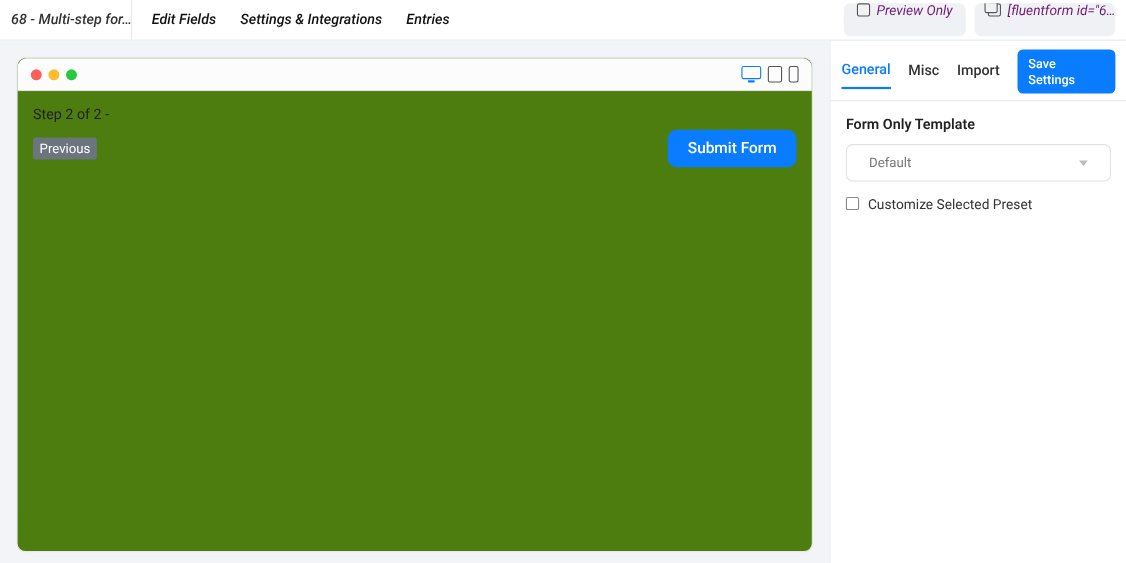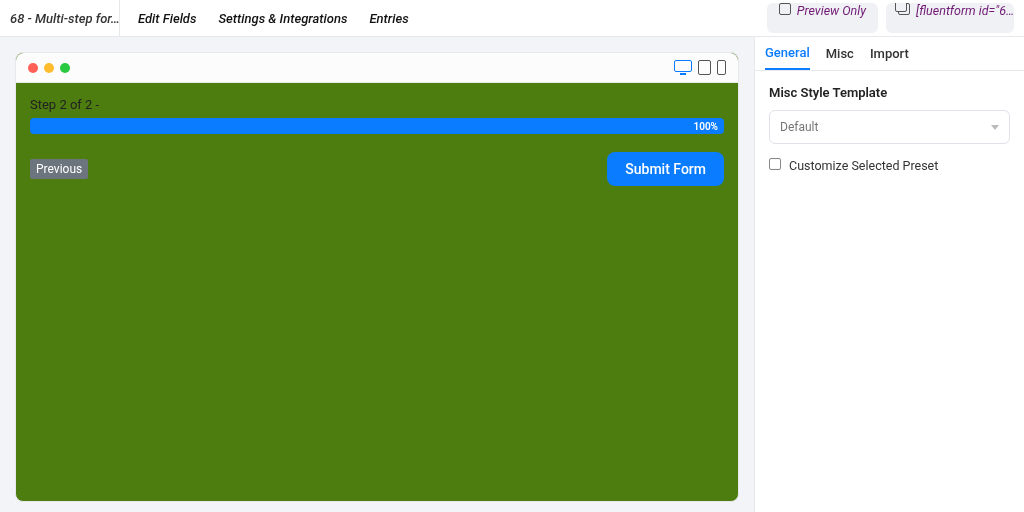--- a/index.html
+++ b/index.html
@@ -36,21 +36,21 @@
   .form-actions { display:flex; align-items:center; }
   .btn-prev { background:#6c757d; color:#fff; font-size:12px; padding:3px 6px; border-radius:2px; cursor:pointer;}
   .btn-submit { margin-left:auto; background:#0a7cff; color:#fff; font-size:14px; font-weight:500; padding:9px 18px; border-radius:8px; cursor:pointer;}
   .sidebar { width: 270px; border-left:1px solid #e6e8ec; display:flex; flex-direction:column; }
   .side-head { display:flex; align-items:center; border-bottom:1px solid #e6e8ec; padding:8px 10px 0 10px; gap:16px; font-size:13px; }
   .tab { padding-bottom:8px; cursor:pointer; color:#333; font-weight:500;}
   .tab.active { color:#0a7cff; border-bottom:2px solid #0a7cff; }
   .btn-save { margin-left:auto; background:#0a7cff; color:#fff; font-size:11.5px; font-weight:500; padding:6px 10px; border-radius:5px; cursor:pointer; margin-bottom:6px;}
   .side-body { padding: 14px 14px; font-size:13px; }
   .side-label { font-weight:600; color:#222; margin-bottom:10px; }
-  .select { border:1px solid #dfe2e8; border-radius:6px; height:34px; display:flex; align-items:center; padding:0 10px; color:#777; font-size:12px; justify-content:space-between; cursor:pointer; margin-bottom:14px;}
+  .select { border:1px solid #dfe2e8; border-radius:6px; height:34px; display:flex; align-items:center; padding:0 20px; color:#777; font-size:12px; justify-content:space-between; cursor:pointer; margin-bottom:14px;}
   .chev { width:0;height:0;border-left:4px solid transparent;border-right:4px solid transparent;border-top:5px solid #bbb;}
   .check-row { display:flex; gap:8px; color:#333; font-size:12.5px;}
   .check-row .cb { width:12px;height:12px;border:1.4px solid #888;border-radius:2px; cursor:pointer;}
 </style>
 </head>
 <body>
 
 <div class="topbar">
   <div class="form-title">68 - Multi-step for…</div>
   <div class="topnav">
@@ -81,41 +81,37 @@
           <span class="dot g"></span>
         </div>
         <div class="device-icons">
           <span class="dev desktop"></span>
           <span class="dev tablet"></span>
           <span class="dev mobile"></span>
         </div>
       </div>
       <div class="canvas-body">
         <div class="step-label">Step 2 of 2 -</div>
-        <div class="progress-wrap">
-          <div class="progress-fill">
-            <span>100%</span>
-          </div>
-        </div>
         <div class="form-actions">
           <span class="btn-prev">Previous</span>
           <span class="btn-submit">Submit Form</span>
         </div>
       </div>
     </div>
   </div>
 
   <div class="sidebar">
     <div class="side-head">
       <span class="tab active">General</span>
       <span class="tab">Misc</span>
       <span class="tab">Import</span>
+      <span class="btn-save">Save Settings</span>
     </div>
     <div class="side-body">
-      <div class="side-label">Misc Style Template</div>
+      <div class="side-label">Form Only Template</div>
       <div class="select">
         <span>Default</span>
         <span class="chev"></span>
       </div>
       <div class="check-row">
         <span class="cb"></span>
         <span>Customize Selected Preset</span>
       </div>
     </div>
   </div>

